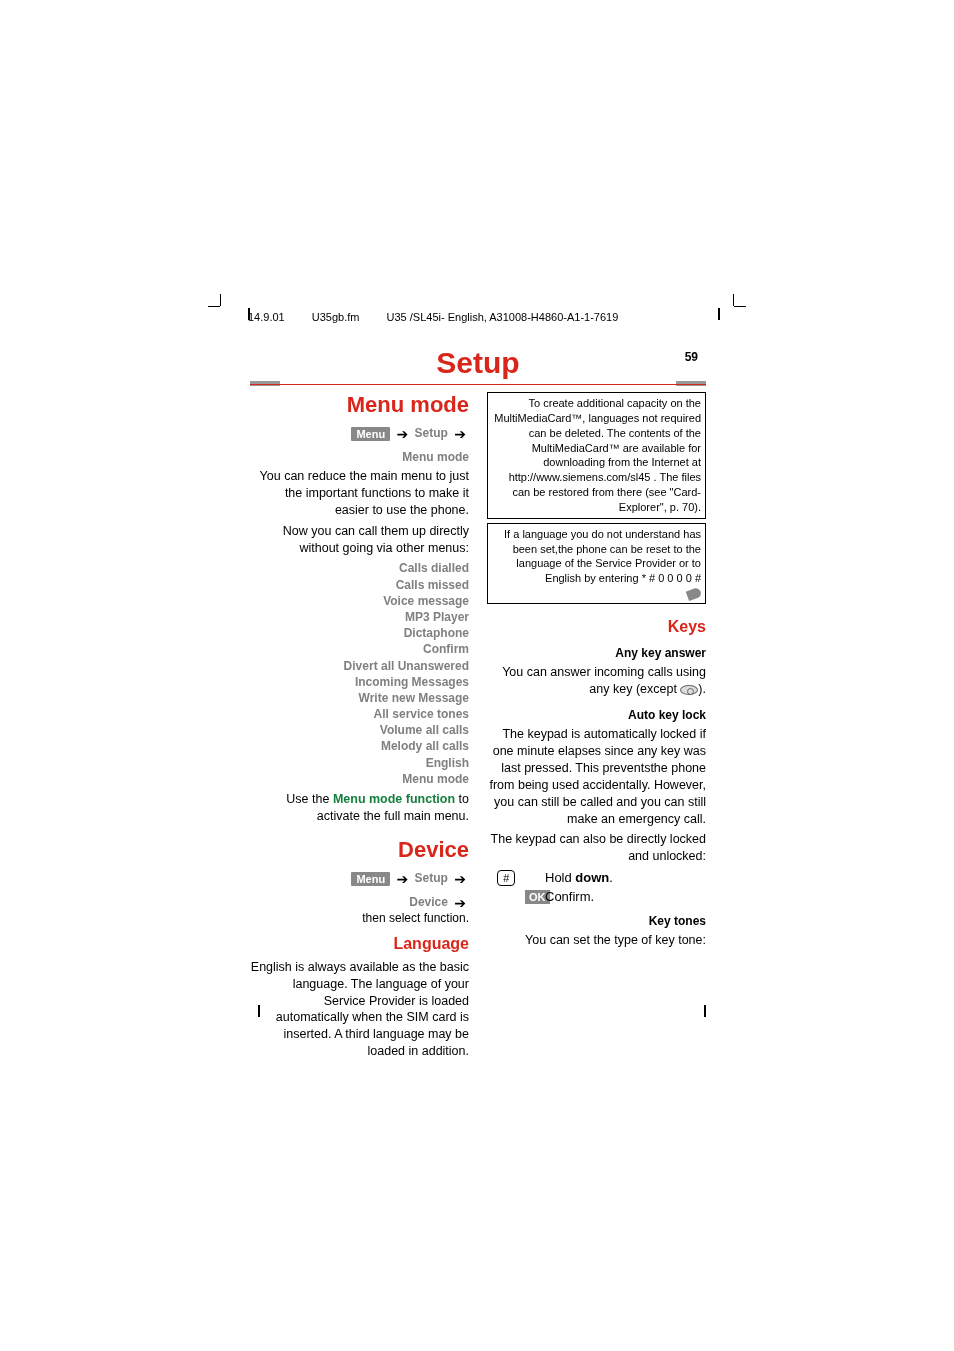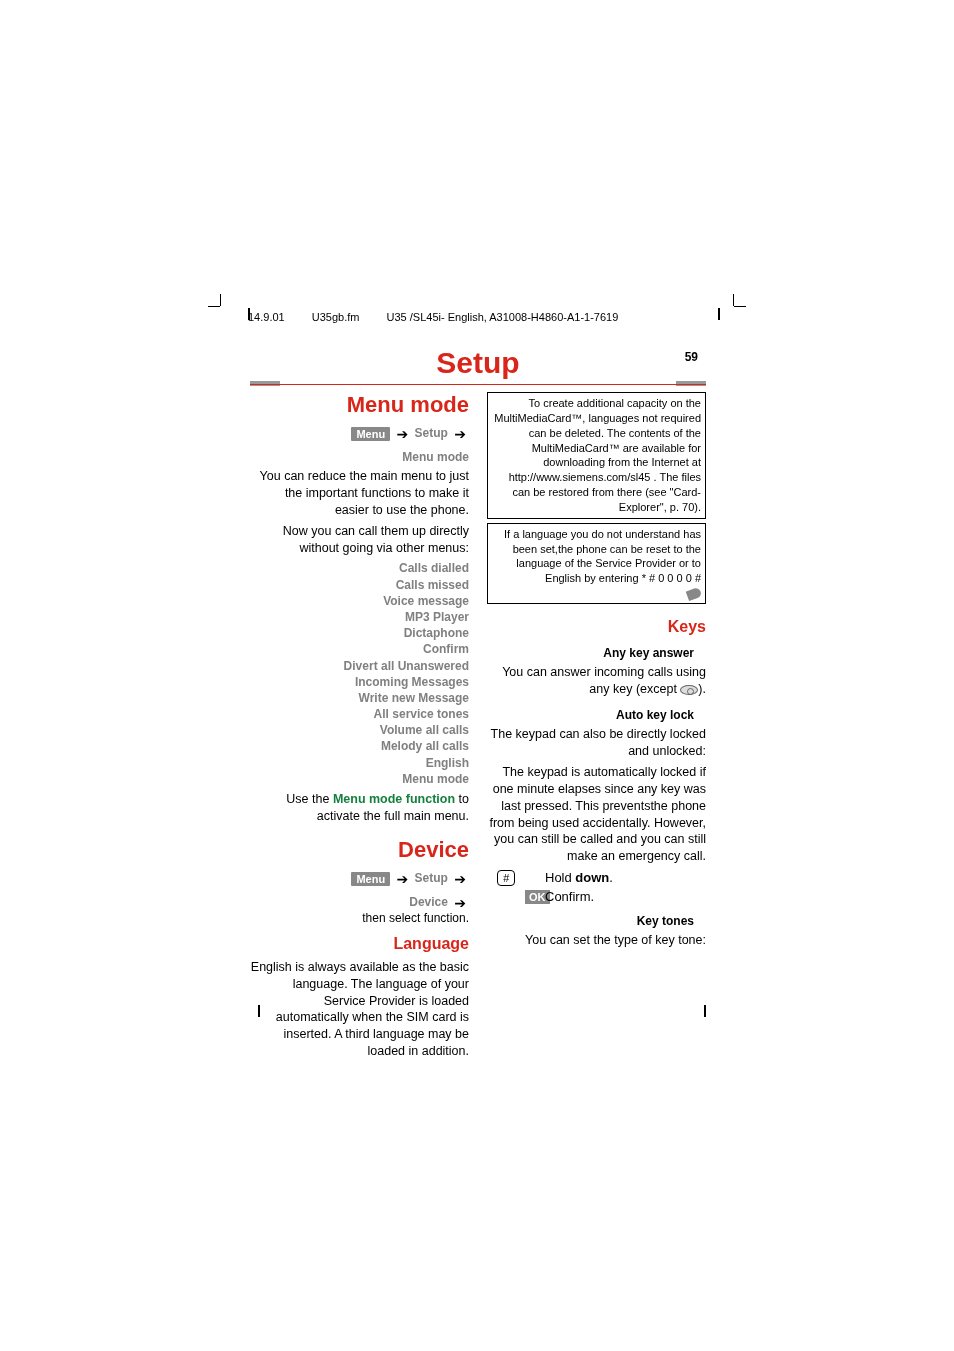--- a/index.html
+++ b/index.html
@@ -108,21 +108,21 @@
   }
   h3 {
     color: #d9261a;
     font-size: 16px;
     font-weight: bold;
     margin: 10px 0 6px;
   }
   h4 {
     font-size: 12px;
     font-weight: bold;
-    margin: 10px 12px 4px;
+    margin: 10px 0 4px;
   }
   p { margin: 4px 0; line-height: 1.35; font-size: 12.5px; }
   .menu-btn {
     display: inline-block;
     background: #888;
     color: #fff;
     font-size: 11px;
     font-weight: bold;
     padding: 1px 5px;
     border-radius: 1px;
@@ -289,22 +289,22 @@
     </div>
 
     <h3 style="margin-top:14px">Keys</h3>
 
     <h4>Any key answer</h4>
     <p>
       <span>You can answer incoming calls using any key (except </span><span class="power-icon"></span><span>).</span>
     </p>
 
     <h4>Auto key lock</h4>
+    <p>The keypad is automatically locked if one minute elapses since any key was last pressed. This preventsthe phone from being used accidentally. However, you can still be called and you can still make an emergency call.</p>
     <p>The keypad can also be directly locked and unlocked:</p>
-    <p>The keypad is automatically locked if one minute elapses since any key was last pressed. This preventsthe phone from being used accidentally. However, you can still be called and you can still make an emergency call.</p>
 
     <div class="action-row">
       <span class="icon-cell">
         <span class="key-icon">#</span>
       </span>
       <span>
         <span>Hold </span><b>down</b><span>.</span>
       </span>
     </div>
     <div class="action-row">

